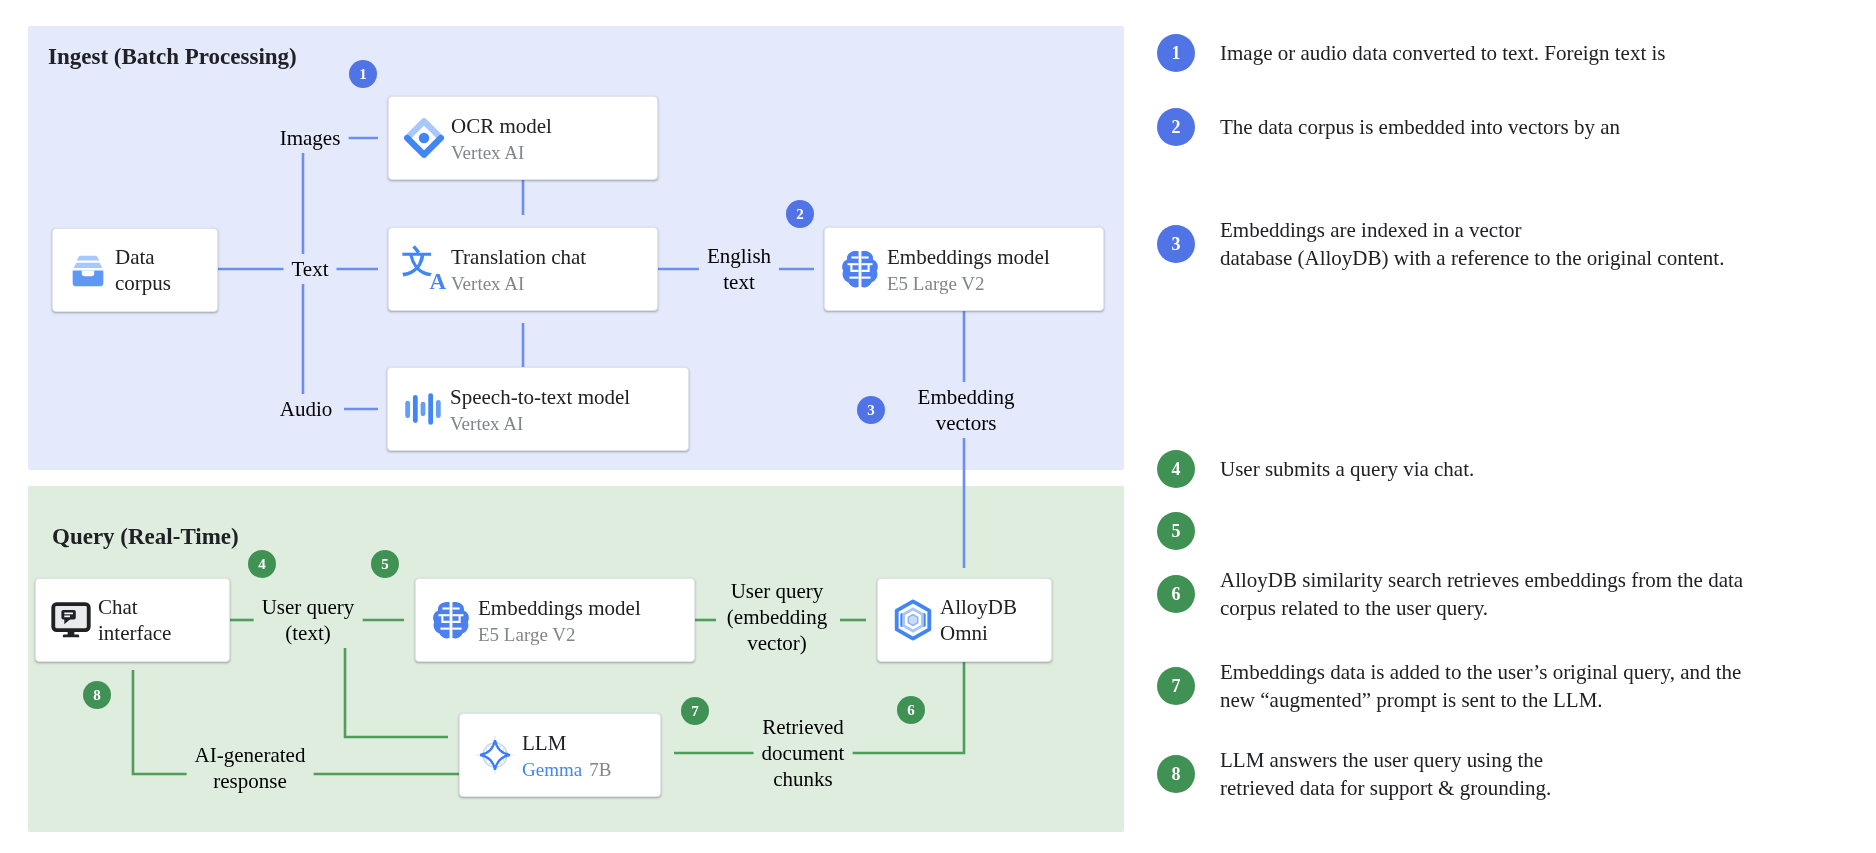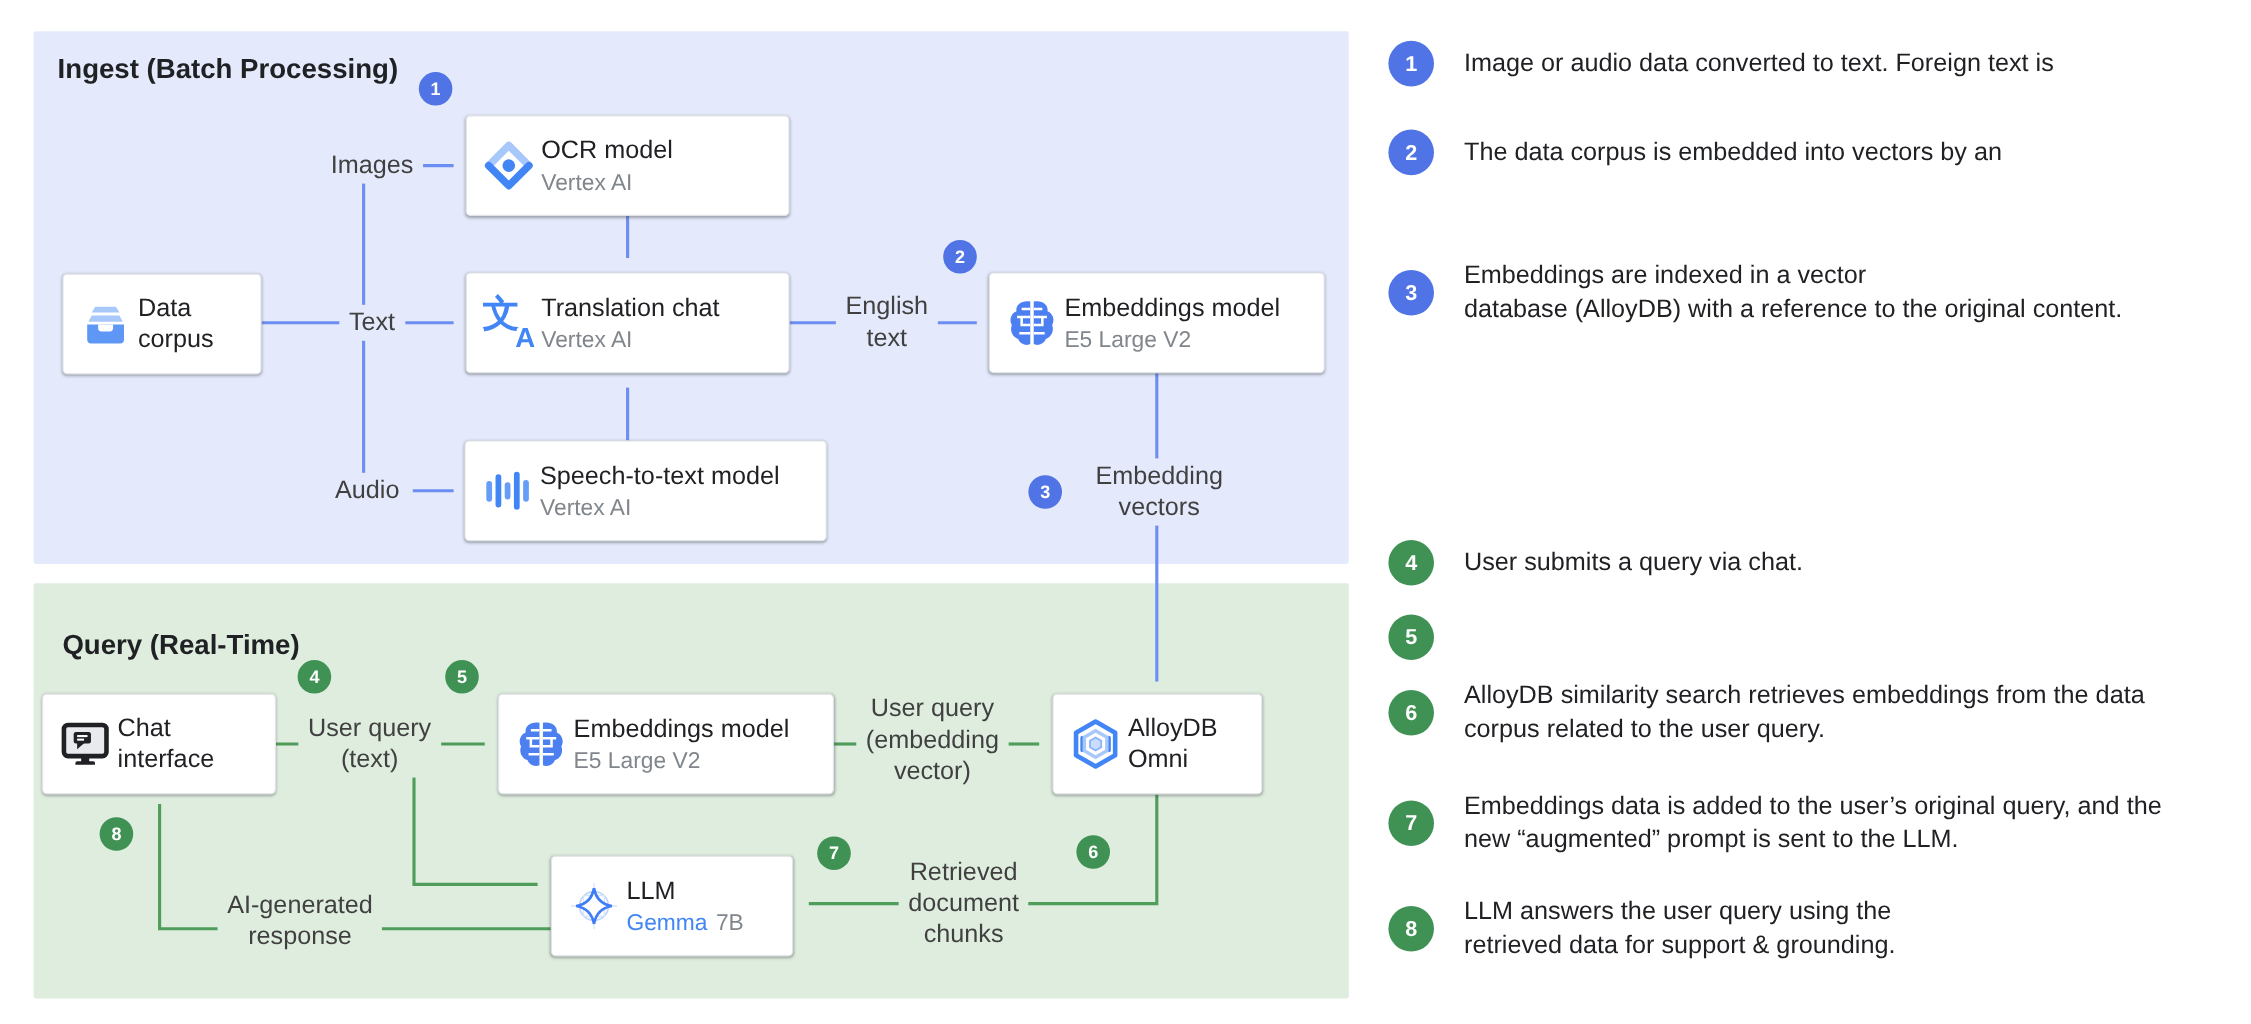--- a/index.html
+++ b/index.html
@@ -1,17 +1,17 @@
 <!DOCTYPE html>
 <html style="--ingest_bg: #E4EAFB; --query_bg: #DFEDDF; --line_blue: #6C8EF2; --line_green: #4F9D5B; --badge_blue: #5073E5; --badge_green: #3F9254; --text_dark: #202124; --text_gray: #80868B; --icon_blue: #4285F4; --icon_blue_light: #A8C7FA; --gemma_blue: #4285F4;"><head>
 <meta charset="utf-8">
 <style>
   html,body{margin:0;padding:0;background:#fff}
   .stage{position:relative;width:1816px;height:853px;background:#fff;
-         font-family:Liberation Sans, sans-serif;color:#202124;overflow:hidden}
+         font-family:Liberation Serif, serif;color:#202124;overflow:hidden}
   .panel{position:absolute;border-radius:2px}
   .panel.ingest{left:28px;top:26px;width:1096px;height:444px;background:var(--ingest_bg)}
   .panel.query{left:28px;top:486px;width:1096px;height:346px;background:var(--query_bg)}
   .ptitle{position:absolute;font-size:23px;font-weight:700;color:#202124}
   .wires{position:absolute;left:0;top:0;pointer-events:none}
   .wires path{fill:none;stroke-width:2.6}
   .wb{stroke:var(--line_blue)} .wg{stroke:var(--line_green)}
   .mb{fill:var(--line_blue)} .mg{fill:var(--line_green)}
   .node{position:absolute;background:#fff;border:1px solid #e1e4e8;border-radius:4px;
         box-shadow:0 1px 2px rgba(60,64,67,.3),0 1px 3px rgba(60,64,67,.15);
@@ -20,21 +20,21 @@
   .nicon svg{width:46px;height:46px}
   .ntxt{display:flex;flex-direction:column}
   .ntxt .t{font-size:21px;line-height:26px;color:#202124}
   .ntxt .s{font-size:19px;line-height:23px;color:#80868B;margin-top:2px}
   .gemma{color:var(--gemma_blue)} .gsize{color:#80868B;margin-left:7px}
   .badge{position:absolute;width:28px;height:28px;border-radius:50%;transform:translate(-50%,-50%);
          color:#fff;font-size:15px;font-weight:700;display:flex;align-items:center;justify-content:center}
   .badge.blue{background:var(--badge_blue)} .badge.green{background:var(--badge_green)}
   .elabel{position:absolute;transform:translate(-50%,-50%);display:flex;flex-direction:column;
           align-items:center;justify-content:center;text-align:center;font-size:21px;line-height:26px;
-          color:#404040;padding:2px 8px;white-space:nowrap}
+          color:#000000;padding:2px 8px;white-space:nowrap}
   .elabel.ing{background:var(--ingest_bg)} .elabel.qry{background:var(--query_bg)}
   .elabel span{display:block}
   .ann{position:absolute;left:1157px;display:flex;align-items:center;gap:25px}
   .abadge{flex:0 0 auto;width:38px;height:38px;border-radius:50%;color:#fff;font-size:18px;font-weight:700;
           display:flex;align-items:center;justify-content:center}
   .abadge.blue{background:var(--badge_blue)} .abadge.green{background:var(--badge_green)}
   .atext{font-size:21px;line-height:28px;color:#202124;white-space:nowrap}
   .atext span{display:block}
   .trans{position:relative;width:46px;height:46px}
   .trans .zh{position:absolute;left:1px;top:-5px;font-size:31px;font-weight:700;color:#4285F4}

